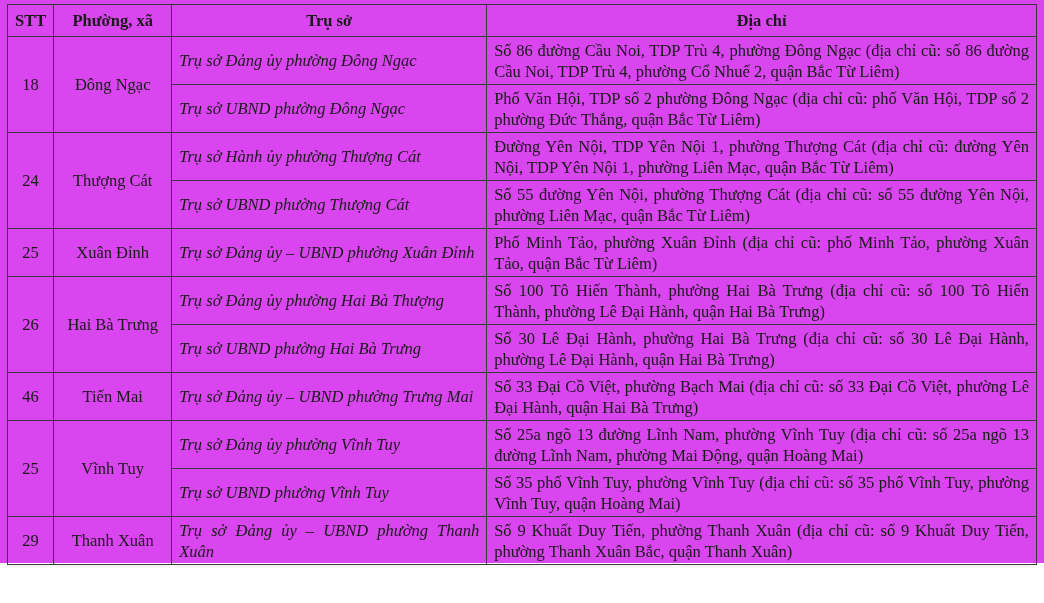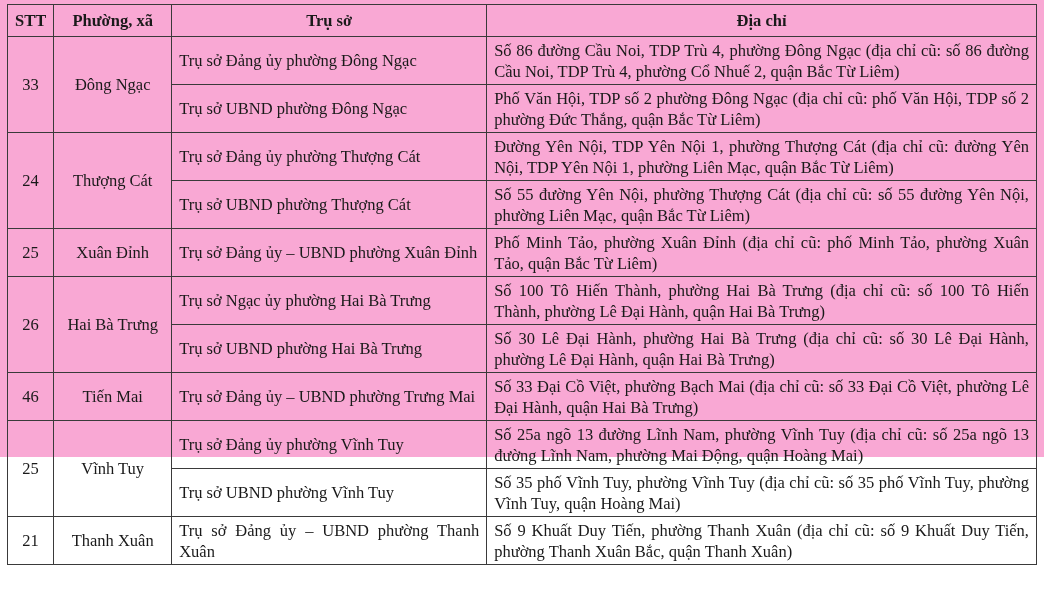--- a/index.html
+++ b/index.html
@@ -1,80 +1,80 @@
 <!DOCTYPE html>
 <html><head>
   <meta charset="utf-8">
   <style>
     html, body { margin: 0; padding: 0; background: #ffffff; }
     body { width: 1044px; height: 603px; overflow: hidden; }
-    .page { position: relative; width: 1044px; height: 457px; background: #f9a8d4; }
+    .page { position: relative; width: 1044px; height: 563px; background: #d946ef; }
     table {
       position: absolute; left: 7px; top: 4px;
       width: 1030px;
       border-collapse: collapse;
       font-family: "Liberation Serif", "DejaVu Serif", serif;
       font-size: 16.5px; color: #1a1a1a;
     }
     td, th { border: 1.5px solid #3a3a3a; padding: 0 7px; line-height: 21px; }
     th { font-weight: bold; height: 31px; text-align: center; }
     td.stt { text-align: center; width: 40px; padding: 0; }
     td.ward { text-align: center; width: 95px; padding: 0 4px; }
-    td.hq { width: 300px; text-align: justify; }
+    td.hq { width: 300px; text-align: justify; font-style: italic; }
     td.addr { text-align: justify; }
     tr.r { height: 48px; }
   </style>
 </head>
 <body>
 
 <div class="page">
   <table>
     <thead>
       <tr>
         <th>STT</th>
         <th style="width:103px">Phường, xã</th>
         <th>Trụ sở</th>
         <th>Địa chỉ</th>
       </tr>
     </thead>
     <tbody>
 
       <tr class="r">
-        <td class="stt" rowspan="2">33</td>
+        <td class="stt" rowspan="2">18</td>
         <td class="ward" rowspan="2">Đông Ngạc</td>
         <td class="hq">Trụ sở Đảng ủy phường Đông Ngạc</td>
         <td class="addr">Số 86 đường Cầu Noi, TDP Trù 4, phường Đông Ngạc (địa chỉ cũ: số 86 đường Cầu Noi, TDP Trù 4, phường Cổ Nhuế 2, quận Bắc Từ Liêm)</td>
       </tr>
       <tr class="r">
         <td class="hq">Trụ sở UBND phường Đông Ngạc</td>
         <td class="addr">Phố Văn Hội, TDP số 2 phường Đông Ngạc (địa chỉ cũ: phố Văn Hội, TDP số 2 phường Đức Thắng, quận Bắc Từ Liêm)</td>
       </tr>
 
       <tr class="r">
         <td class="stt" rowspan="2">24</td>
         <td class="ward" rowspan="2">Thượng Cát</td>
-        <td class="hq">Trụ sở Đảng ủy phường Thượng Cát</td>
+        <td class="hq">Trụ sở Hành ủy phường Thượng Cát</td>
         <td class="addr">Đường Yên Nội, TDP Yên Nội 1, phường Thượng Cát (địa chỉ cũ: đường Yên Nội, TDP Yên Nội 1, phường Liên Mạc, quận Bắc Từ Liêm)</td>
       </tr>
       <tr class="r">
         <td class="hq">Trụ sở UBND phường Thượng Cát</td>
         <td class="addr">Số 55 đường Yên Nội, phường Thượng Cát (địa chỉ cũ: số 55 đường Yên Nội, phường Liên Mạc, quận Bắc Từ Liêm)</td>
       </tr>
 
       <tr class="r">
         <td class="stt">25</td>
         <td class="ward">Xuân Đỉnh</td>
         <td class="hq">Trụ sở Đảng ủy – UBND phường Xuân Đỉnh</td>
         <td class="addr">Phố Minh Tảo, phường Xuân Đỉnh (địa chỉ cũ: phố Minh Tảo, phường Xuân Tảo, quận Bắc Từ Liêm)</td>
       </tr>
 
       <tr class="r">
         <td class="stt" rowspan="2">26</td>
         <td class="ward" rowspan="2">Hai Bà Trưng</td>
-        <td class="hq">Trụ sở Ngạc ủy phường Hai Bà Trưng</td>
+        <td class="hq">Trụ sở Đảng ủy phường Hai Bà Thượng</td>
         <td class="addr">Số 100 Tô Hiến Thành, phường Hai Bà Trưng (địa chỉ cũ: số 100 Tô Hiến Thành, phường Lê Đại Hành, quận Hai Bà Trưng)</td>
       </tr>
       <tr class="r">
         <td class="hq">Trụ sở UBND phường Hai Bà Trưng</td>
         <td class="addr">Số 30 Lê Đại Hành, phường Hai Bà Trưng (địa chỉ cũ: số 30 Lê Đại Hành, phường Lê Đại Hành, quận Hai Bà Trưng)</td>
       </tr>
 
       <tr class="r">
         <td class="stt">46</td>
         <td class="ward">Tiến Mai</td>
@@ -87,20 +87,20 @@
         <td class="ward" rowspan="2">Vĩnh Tuy</td>
         <td class="hq">Trụ sở Đảng ủy phường Vĩnh Tuy</td>
         <td class="addr">Số 25a ngõ 13 đường Lĩnh Nam, phường Vĩnh Tuy (địa chỉ cũ: số 25a ngõ 13 đường Lĩnh Nam, phường Mai Động, quận Hoàng Mai)</td>
       </tr>
       <tr class="r">
         <td class="hq">Trụ sở UBND phường Vĩnh Tuy</td>
         <td class="addr">Số 35 phố Vĩnh Tuy, phường Vĩnh Tuy (địa chỉ cũ: số 35 phố Vĩnh Tuy, phường Vĩnh Tuy, quận Hoàng Mai)</td>
       </tr>
 
       <tr class="r">
-        <td class="stt">21</td>
+        <td class="stt">29</td>
         <td class="ward">Thanh Xuân</td>
         <td class="hq">Trụ sở Đảng ủy – UBND phường Thanh Xuân</td>
         <td class="addr">Số 9 Khuất Duy Tiến, phường Thanh Xuân (địa chỉ cũ: số 9 Khuất Duy Tiến, phường Thanh Xuân Bắc, quận Thanh Xuân)</td>
       </tr>
     </tbody>
   </table>
 </div>
 
 </body></html>

